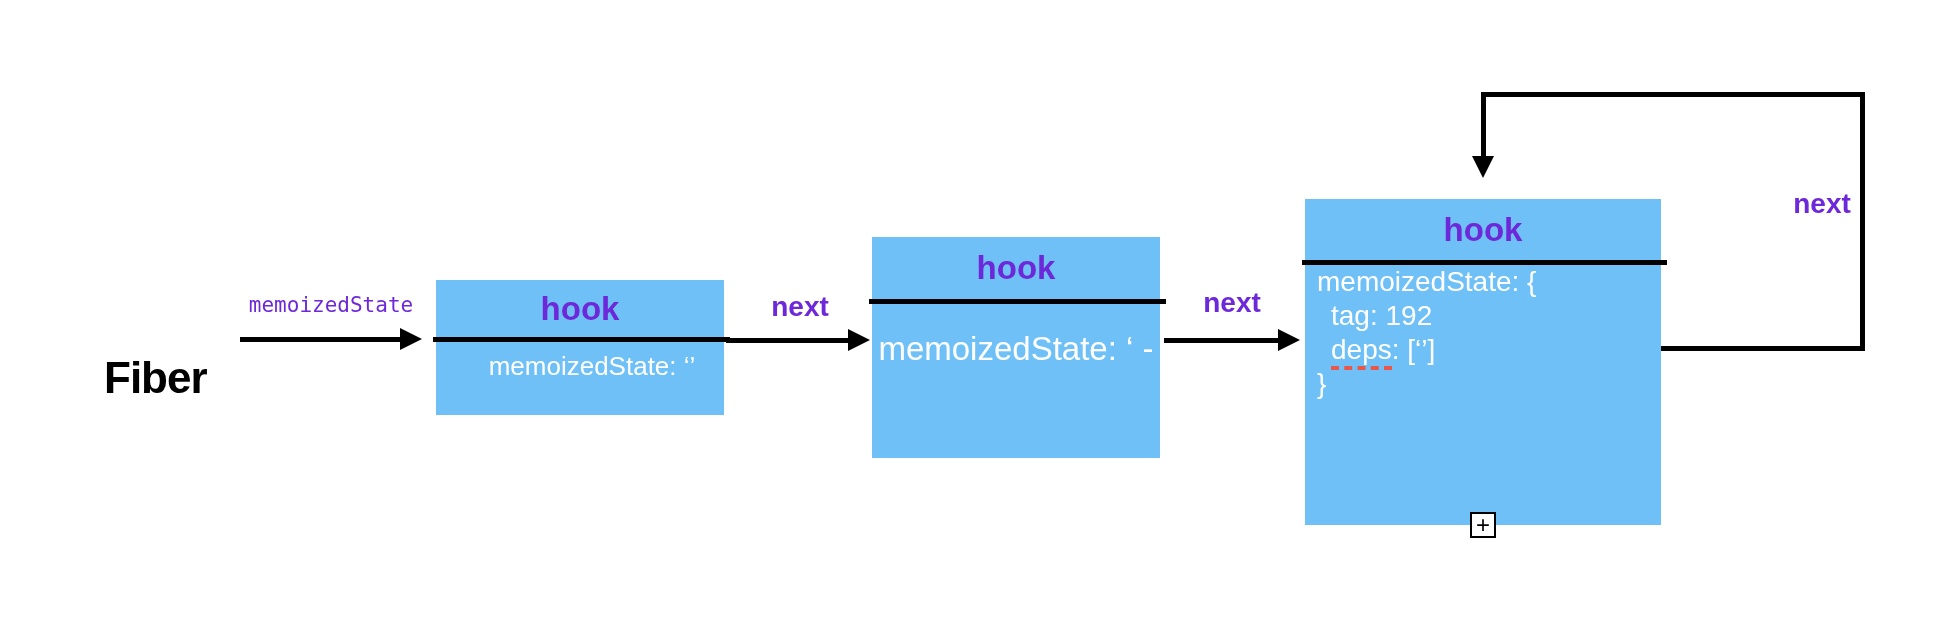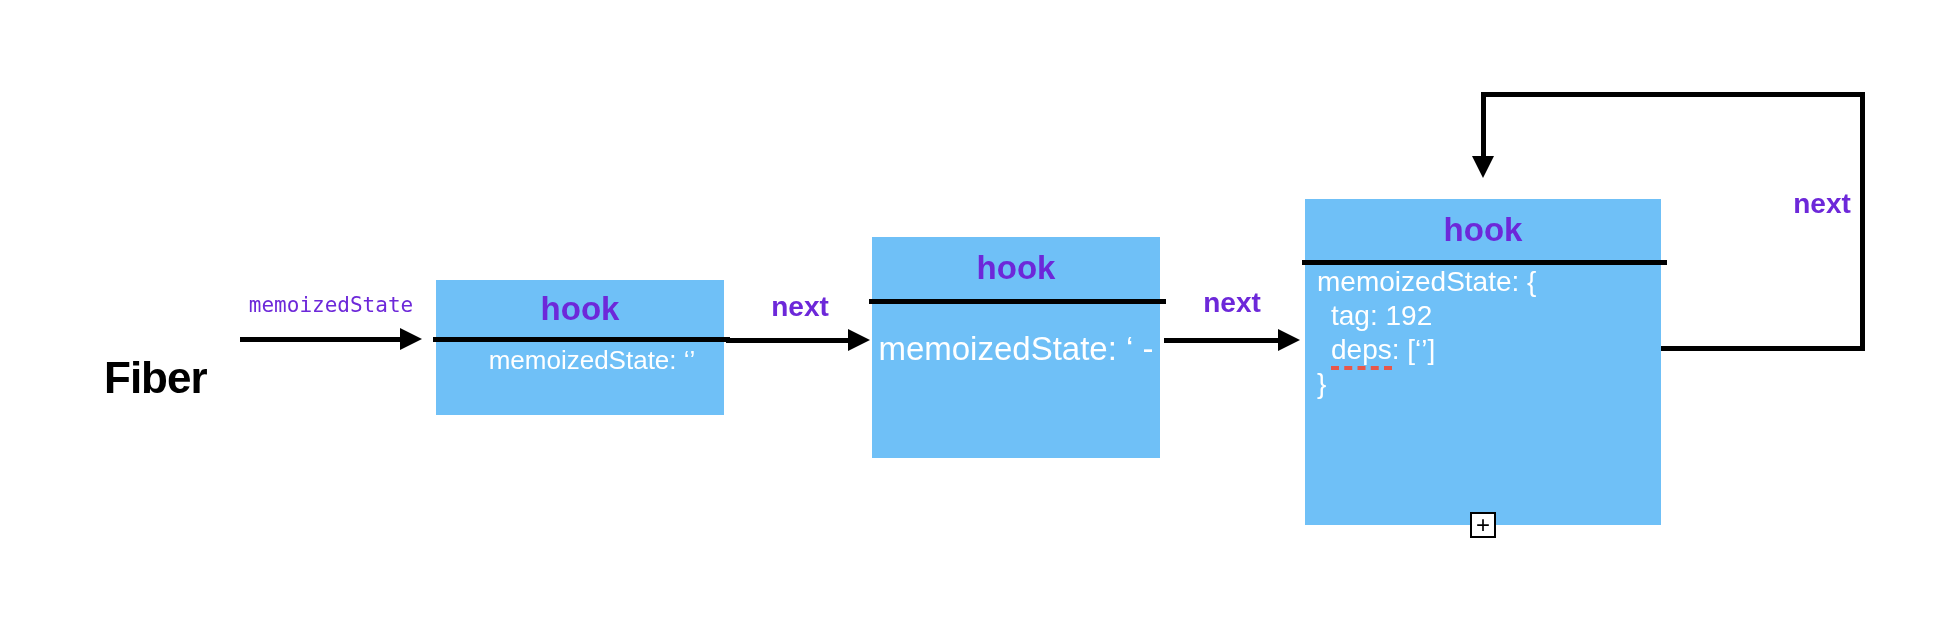--- a/index.html
+++ b/index.html
@@ -120,21 +120,21 @@
 
   <div class="fiber">Fiber</div>
 
   <div class="edge-label mono" style="left:331px; top:293px;">memoizedState</div>
   <div class="hline" style="left:240px; top:337px; width:162px;"></div>
   <div class="arr-right" style="left:400px; top:328px;"></div>
 
   <div class="box" style="left:436px; top:280px; width:288px; height:135px;">
     <div class="box-title" style="line-height:57px;">hook</div>
     <div class="divider" style="top:57px;"></div>
-    <div class="box-body center" style="top:56px; font-size:26px; line-height:30px; padding-top:9px;padding-left:24px;">
+    <div class="box-body center" style="top:62px; font-size:26px; line-height:30px; padding-top:9px;padding-left:24px;">
       <div>memoizedState: ‘’</div>
     </div>
   </div>
 
   <div class="edge-label" style="left:800px; top:291px;">next</div>
   <div class="hline" style="left:726px; top:338px; width:124px;"></div>
   <div class="arr-right" style="left:848px; top:329px;"></div>
 
   <div class="box" style="left:872px; top:237px; width:288px; height:221px;">
     <div class="box-title" style="line-height:62px;">hook</div>

